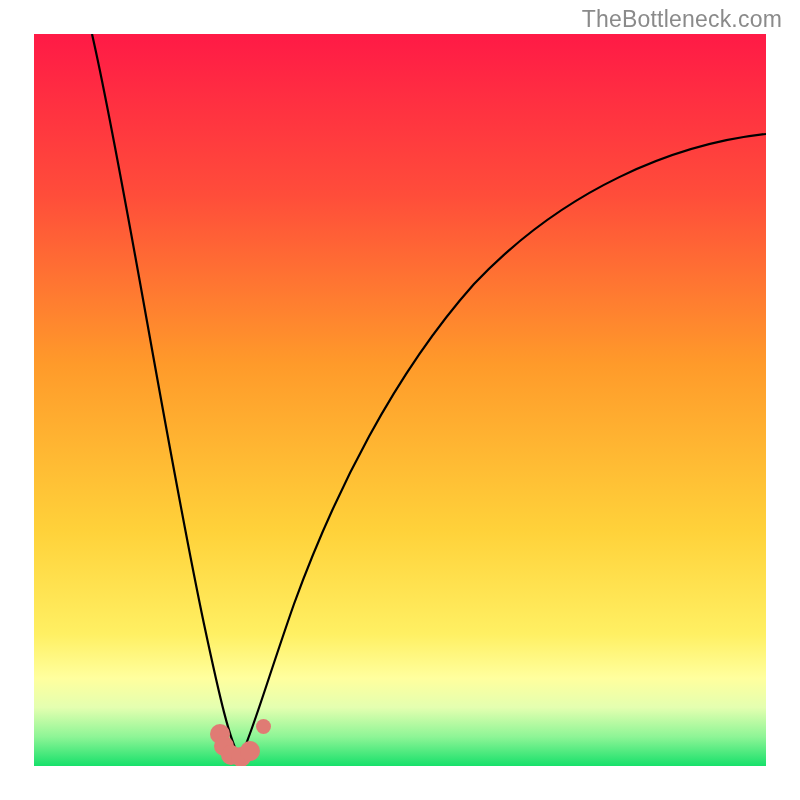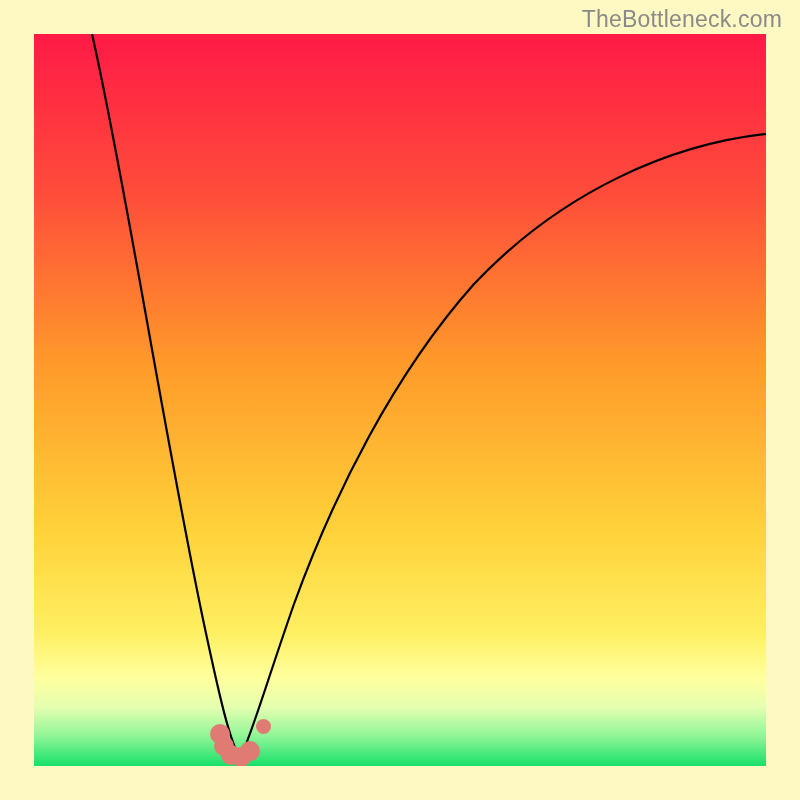--- a/index.html
+++ b/index.html
@@ -9,21 +9,21 @@
     height: 800px;
     background: #000;
     overflow: hidden;
   }
   .frame {
     position: absolute;
     left: 0;
     top: 0;
     width: 800px;
     height: 800px;
-    background: #fef9c3;
+    background: #ffffff;
   }
   .plot {
     position: absolute;
     left: 34px;
     top: 34px;
     width: 732px;
     height: 732px;
     overflow: hidden;
   }
   .gradient {

